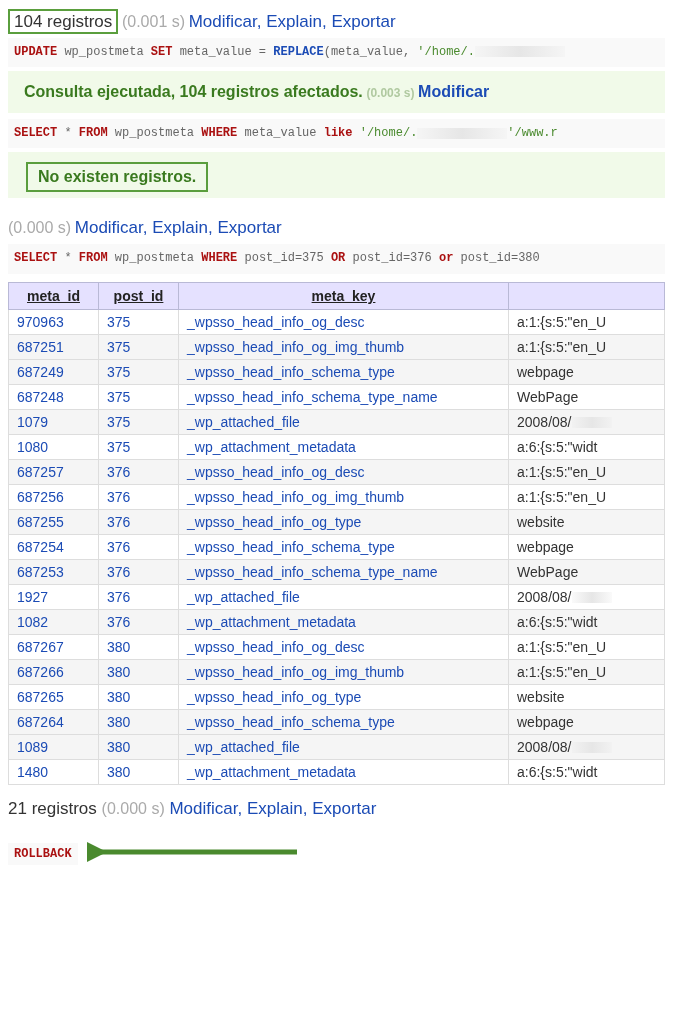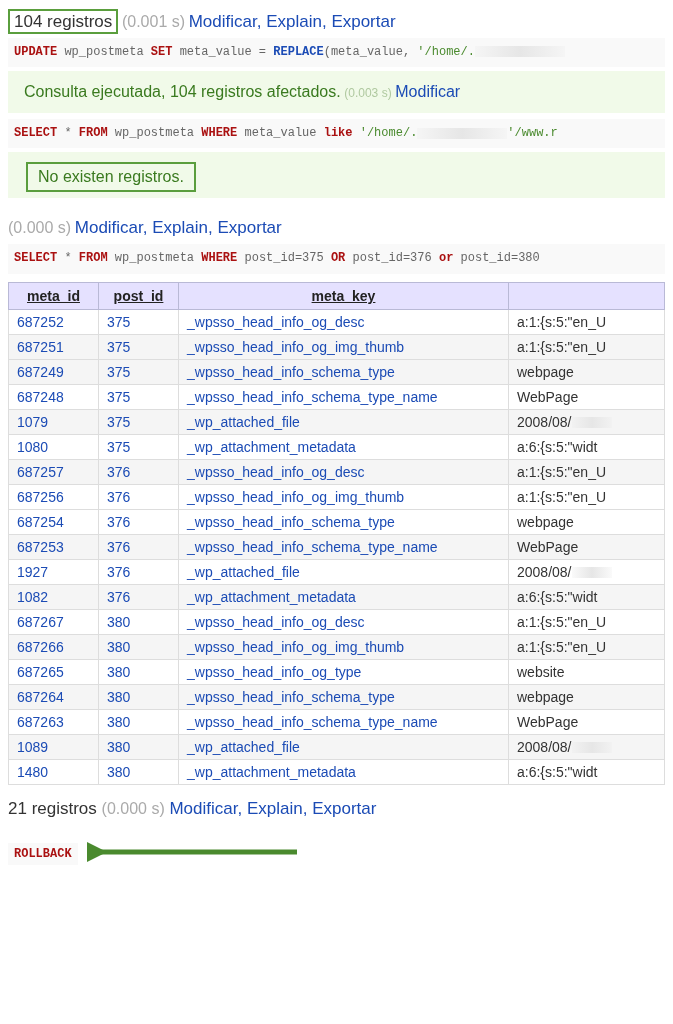--- a/index.html
+++ b/index.html
@@ -53,20 +53,21 @@
       display: inline-block;
       width: 90px;
       height: 11px;
       background: linear-gradient(to right, rgba(230,230,230,0.2), rgba(230,230,230,1), rgba(230,230,230,0.2));
       vertical-align: middle;
     }
     .success-box {
       background: #f1fae9;
       padding: 12px 16px;
       margin: 4px 0 4px 0;
+      font-weight: bold;
     }
     .success-text {
       color: #3a7a1f;
       font-size: 16px;
     }
     .success-timing {
       color: #b0c9a0;
       font-size: 12px;
     }
     .success-link {
@@ -193,21 +194,21 @@
   <thead>
     <tr>
       <th>meta_id</th>
       <th>post_id</th>
       <th>meta_key</th>
       <th></th>
     </tr>
   </thead>
   <tbody id="tbody">
       <tr class="even">
-        <td><a class="cell-link">687252</a></td>
+        <td><a class="cell-link">970963</a></td>
         <td><a class="cell-link">375</a></td>
         <td><a class="cell-link">_wpsso_head_info_og_desc</a></td>
         <td class="val-col">a:1:{s:5:"en_U</td>
       </tr>
       <tr class="odd">
         <td><a class="cell-link">687251</a></td>
         <td><a class="cell-link">375</a></td>
         <td><a class="cell-link">_wpsso_head_info_og_img_thumb</a></td>
         <td class="val-col">a:1:{s:5:"en_U</td>
       </tr>
@@ -240,20 +241,26 @@
         <td><a class="cell-link">376</a></td>
         <td><a class="cell-link">_wpsso_head_info_og_desc</a></td>
         <td class="val-col">a:1:{s:5:"en_U</td>
       </tr>
       <tr class="even">
         <td><a class="cell-link">687256</a></td>
         <td><a class="cell-link">376</a></td>
         <td><a class="cell-link">_wpsso_head_info_og_img_thumb</a></td>
         <td class="val-col">a:1:{s:5:"en_U</td>
       </tr>
+      <tr class="odd">
+        <td><a class="cell-link">687255</a></td>
+        <td><a class="cell-link">376</a></td>
+        <td><a class="cell-link">_wpsso_head_info_og_type</a></td>
+        <td class="val-col">website</td>
+      </tr>
       <tr class="even">
         <td><a class="cell-link">687254</a></td>
         <td><a class="cell-link">376</a></td>
         <td><a class="cell-link">_wpsso_head_info_schema_type</a></td>
         <td class="val-col">webpage</td>
       </tr>
       <tr class="odd">
         <td><a class="cell-link">687253</a></td>
         <td><a class="cell-link">376</a></td>
         <td><a class="cell-link">_wpsso_head_info_schema_type_name</a></td>
@@ -287,26 +294,20 @@
         <td><a class="cell-link">687265</a></td>
         <td><a class="cell-link">380</a></td>
         <td><a class="cell-link">_wpsso_head_info_og_type</a></td>
         <td class="val-col">website</td>
       </tr>
       <tr class="odd">
         <td><a class="cell-link">687264</a></td>
         <td><a class="cell-link">380</a></td>
         <td><a class="cell-link">_wpsso_head_info_schema_type</a></td>
         <td class="val-col">webpage</td>
-      </tr>
-      <tr class="even">
-        <td><a class="cell-link">687263</a></td>
-        <td><a class="cell-link">380</a></td>
-        <td><a class="cell-link">_wpsso_head_info_schema_type_name</a></td>
-        <td class="val-col">WebPage</td>
       </tr>
       <tr class="odd">
         <td><a class="cell-link">1089</a></td>
         <td><a class="cell-link">380</a></td>
         <td><a class="cell-link">_wp_attached_file</a></td>
         <td class="val-col">2008/08/<span class="redact-inline"></span></td>
       </tr>
       <tr class="even">
         <td><a class="cell-link">1480</a></td>
         <td><a class="cell-link">380</a></td>

